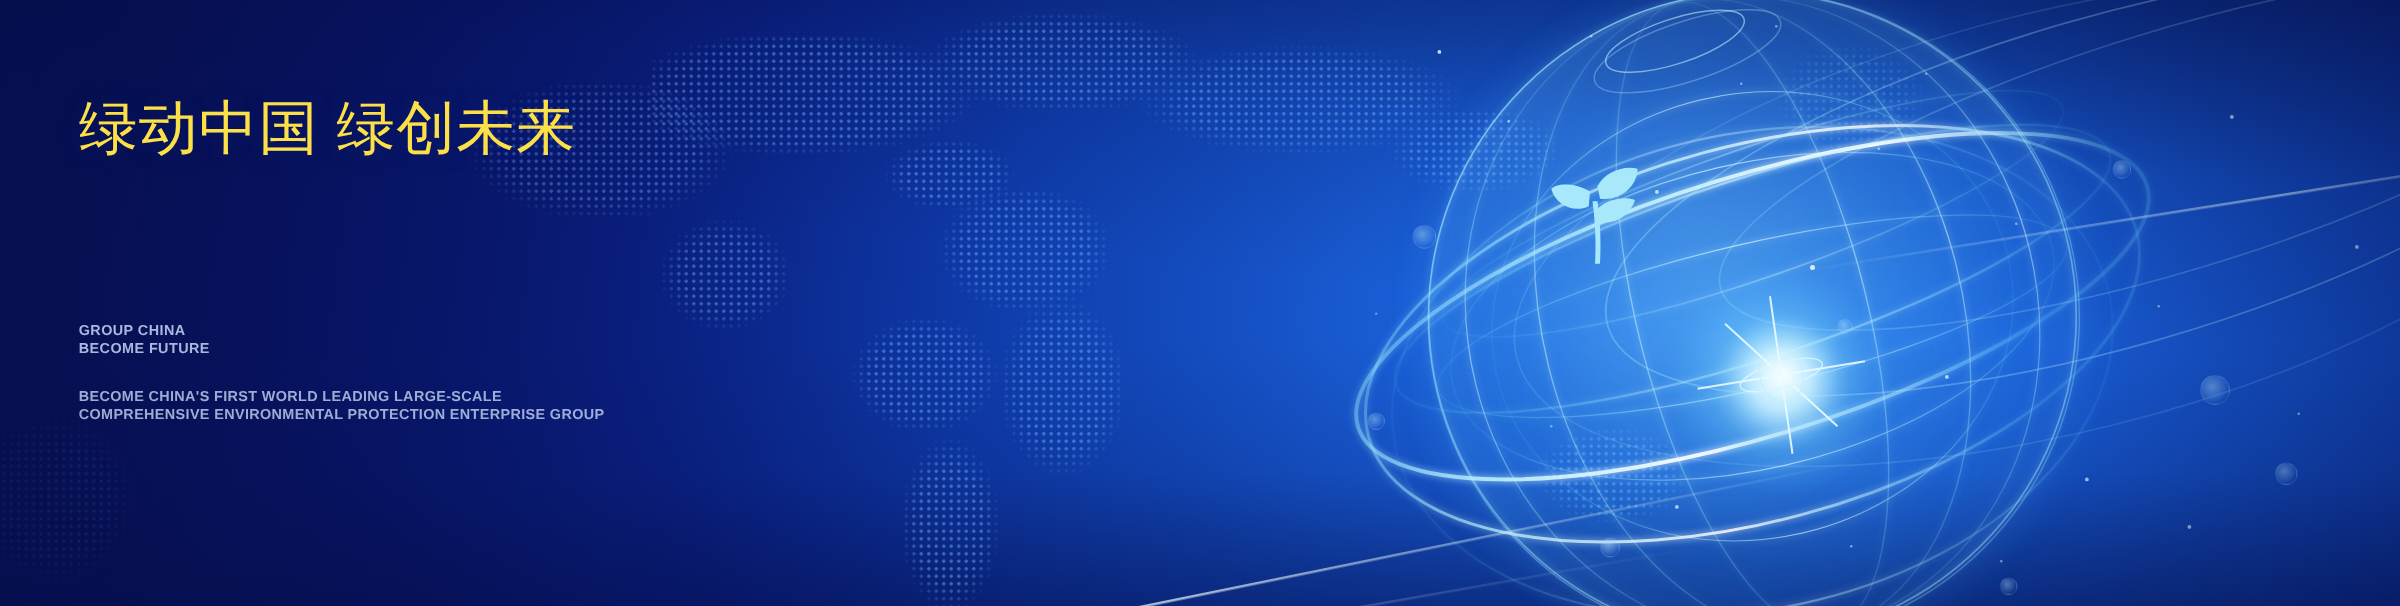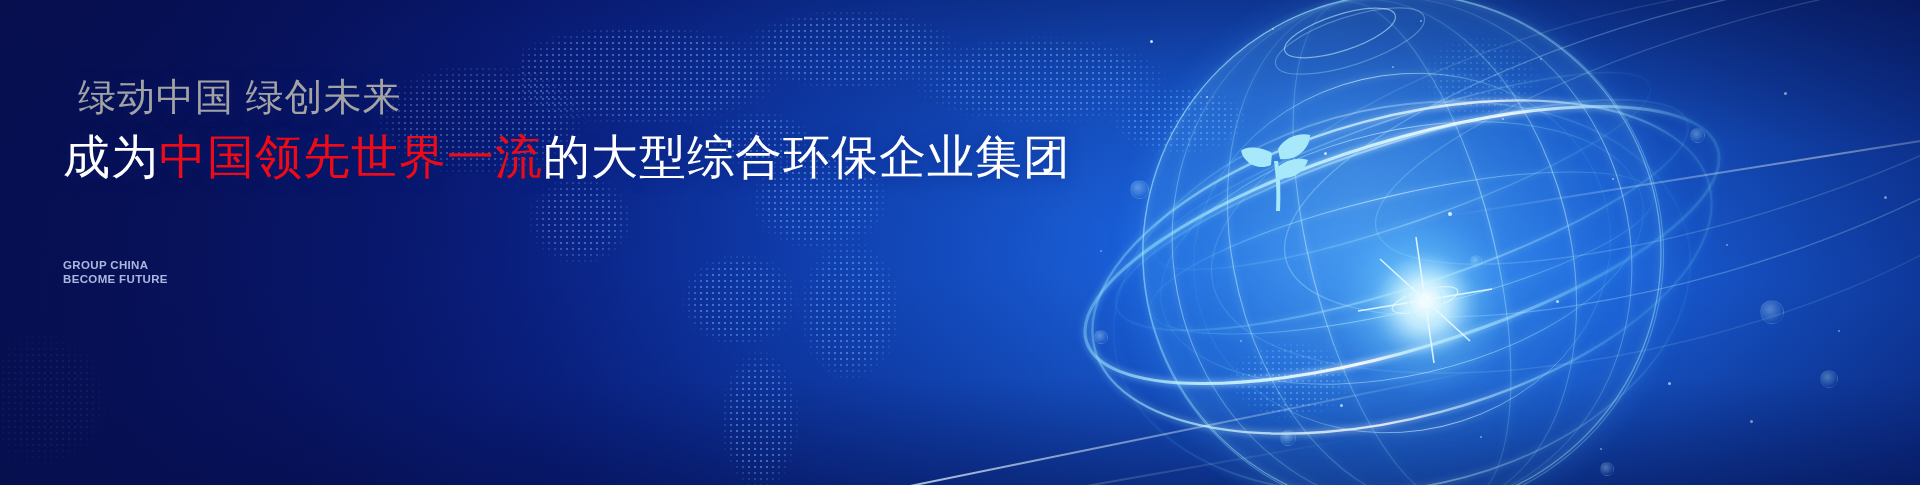--- a/index.html
+++ b/index.html
@@ -161,24 +161,24 @@
   .particles, .bokeh { position: absolute; inset: 0; }
   .pt { position: absolute; border-radius: 50%; background: #eaf8ff; }
   .bk { position: absolute; border-radius: 50%;
         background: radial-gradient(circle at 40% 38%, rgba(190,232,255,0.42) 0%, rgba(150,210,255,0.18) 52%, rgba(120,190,255,0.0) 74%);
         border: 1px solid rgba(185,230,255,0.13); }
 
   
   .copy { position: absolute; left: 0; top: 0; width: 1060px; height: 485px; }
 
   .headline-1 {
-    position: absolute; left: 78px; top: 78px;
-    font-size: 38px;
+    position: absolute; left: 63px; top: 78px;
+    font-size: 47px;
     line-height: 1.0;
-    color: #a3a3a3;
+    color: #fde047;
     letter-spacing: 1px;
     font-weight: 400;
     white-space: nowrap;
     text-shadow: 0 1px 14px rgba(10,30,120,0.55);
   }
   .headline-2 {
     position: absolute; left: 63px; top: 133px;
     font-size: 47px;
     line-height: 1.0;
     color: #ffffff;
@@ -368,24 +368,25 @@
     <span class="bk" style="left:1470px;top:255px;width:10px;height:10px;"></span>
     <span class="bk" style="left:1280px;top:430px;width:14px;height:14px;"></span>
     <span class="bk" style="left:1600px;top:462px;width:12px;height:12px;"></span>
   </div>
 
   <div class="bg-vignette"></div>
 
   <div class="copy">
     <div class="headline-1">绿动中国  绿创未来</div>
 
-    <div class="headline-2"><span>成为</span><span class="hl-red">中国领先世界一流</span><span>的大型综合环保企业集团</span></div>
 
     <div class="tagline">
       <div>GROUP CHINA</div>
       <div>BECOME FUTURE</div>
     </div>
 
     <div class="subline">
+      <div>BECOME CHINA'S FIRST WORLD LEADING LARGE-SCALE</div>
+      <div>COMPREHENSIVE ENVIRONMENTAL PROTECTION ENTERPRISE GROUP</div>
     </div>
   </div>
 
 </div>
 
 </body></html>

